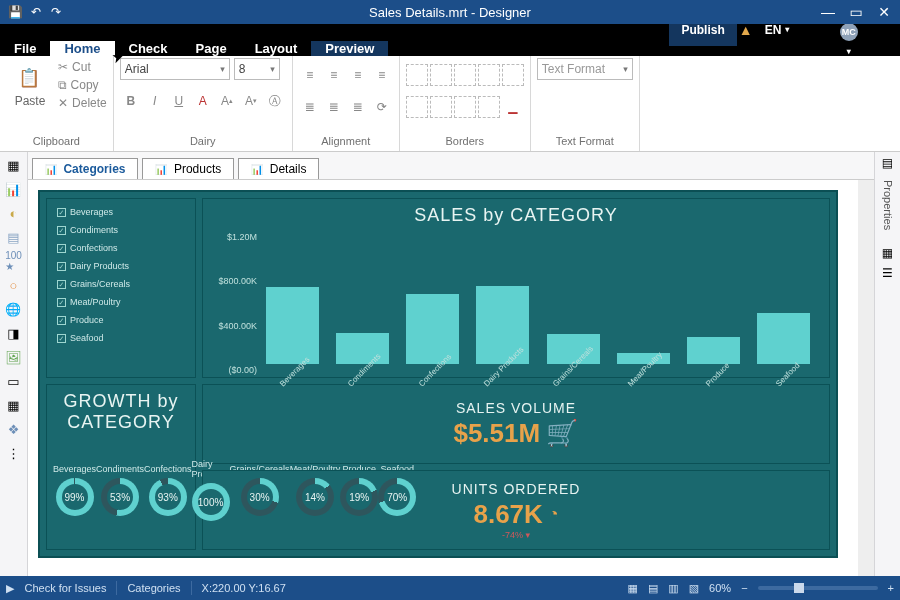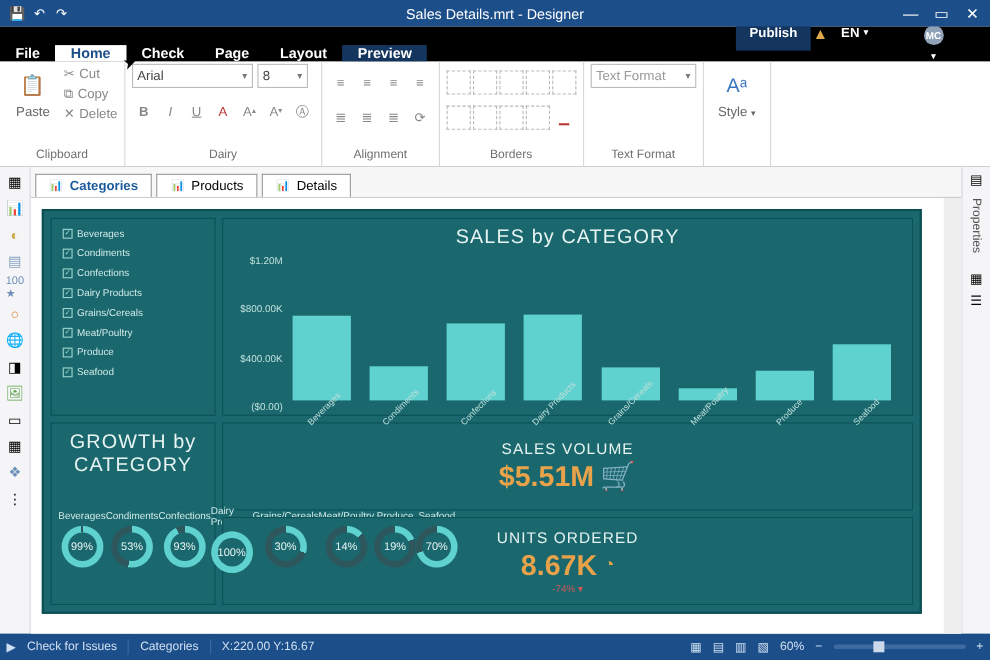--- a/index.html
+++ b/index.html
@@ -213,29 +213,20 @@
   </div>
   <div class="rgrp">
     <div class="body">
       <div class="combo" style="width:96px; color:#999;">
           <span>Text Format</span>
           <span class="arrow">▾</span>
         </div>
     </div>
     <div class="lbl">Text Format</div>
   </div>
-  <div class="rgrp">
-    <div class="body">
-      <div class="bigbtn">
-          <div class="ic" style="color:#3a76c0;">Aᵃ</div>
-          <div><span>Style</span> <span style="font-size:8px;">▾</span></div>
-        </div>
-    </div>
-    <div class="lbl">&nbsp;</div>
-  </div>
 </div>
 
 <div class="work">
   <div class="lefticons">
     <span>▦</span>
     <span>📊</span>
     <span style="color:#c9a949;">◐</span>
     <span style="color:#8aa5c4;">▤</span>
     <span style="color:#6d8fb8; font-size:10px;">100<br>★</span>
     <span style="color:#e28b3e;">○</span>

